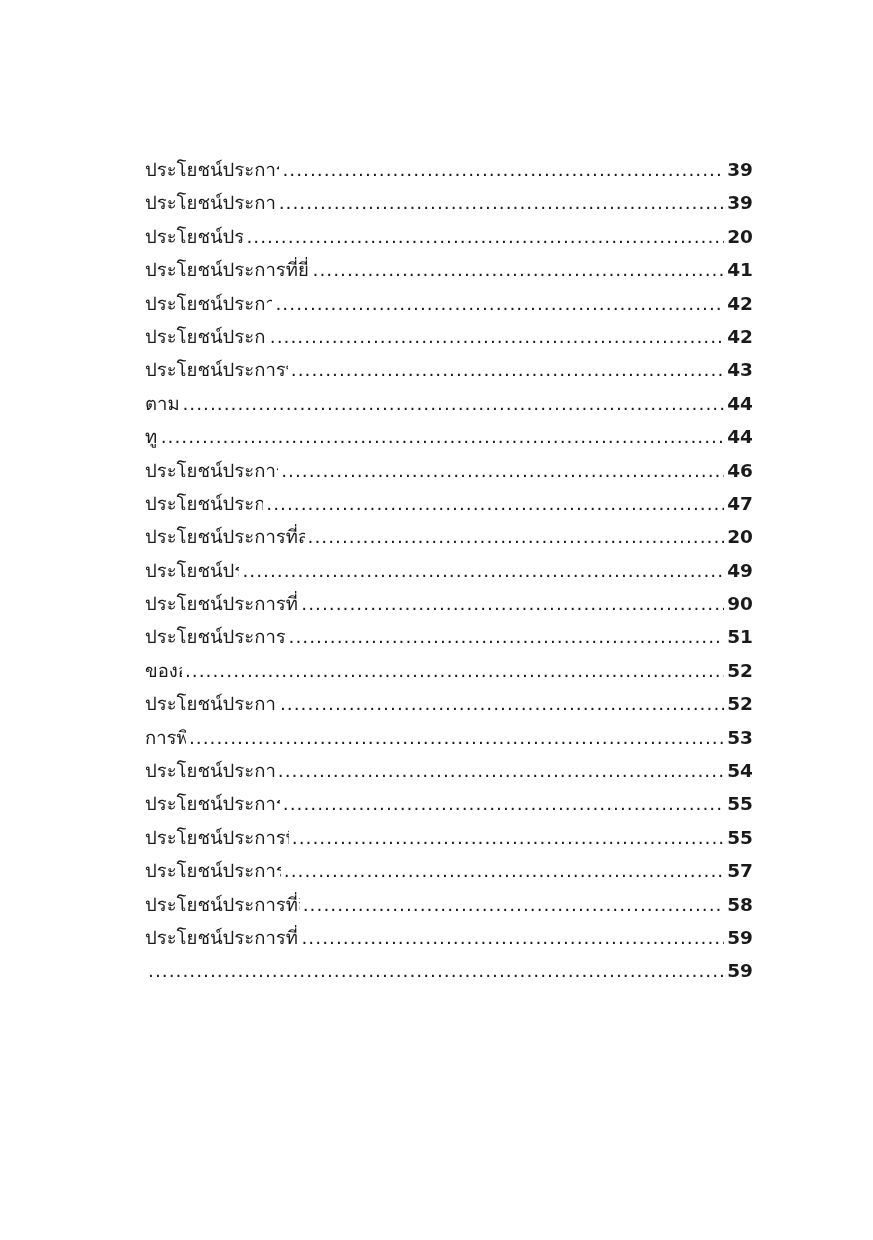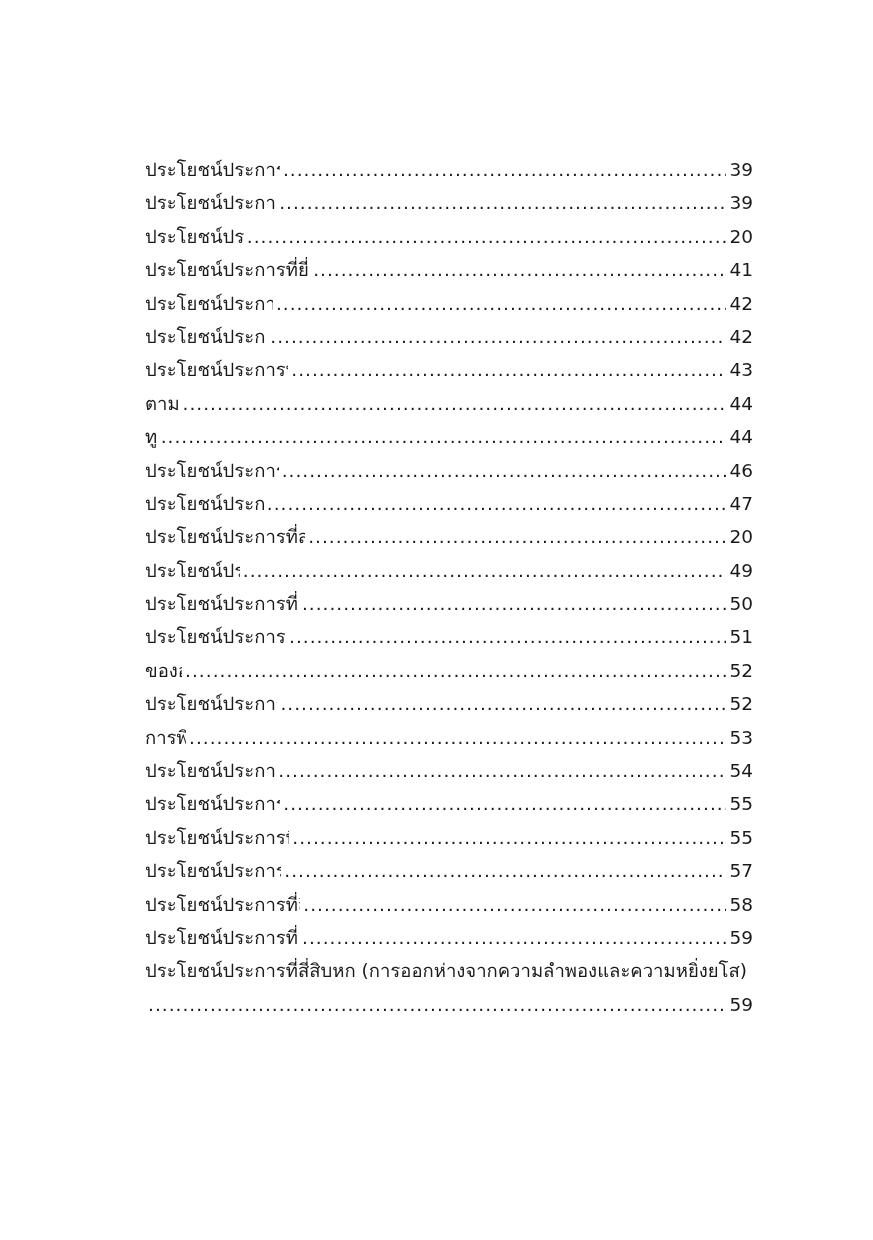--- a/index.html
+++ b/index.html
@@ -45,20 +45,21 @@
     letter-spacing: 1px;
     color: #1a1a1a;
     min-width: 10px;
   }
   .dots::before {
     content: "............................................................................................................................................................................................................";
   }
   .page {
     flex: 0 0 auto;
     text-align: right;
+    font-weight: bold;
   }
   .wrapline {
     white-space: nowrap;
     overflow: hidden;
     height: 33.4px;
   }
 </style>
 </head>
 <body>
 
@@ -165,21 +166,21 @@
       <span class="title">ประโยชน์ประการที่สามสิบสี่ (ชิรก์)</span>
       <span class="dots"></span>
       <span class="page">49</span>
     </div>
   </div>
 
   <div class="entry">
     <div class="line">
       <span class="title">ประโยชน์ประการที่สามสิบห้า (การกลับไปยังอัลลอฮ์ของพวกเรา)</span>
       <span class="dots"></span>
-      <span class="page">50</span>
+      <span class="page">90</span>
     </div>
   </div>
 
   <div class="entry">
     <div class="line">
       <span class="title">ประโยชน์ประการที่สามสิบหก (อัลลอฮ์นั้นทรงรอบรู้ทุกสิ่ง)</span>
       <span class="dots"></span>
       <span class="page">51</span>
     </div>
   </div>
@@ -250,20 +251,19 @@
 
   <div class="entry">
     <div class="line">
       <span class="title">ประโยชน์ประการที่สี่สิบห้า (เจตจำนงและความตั้งใจที่แข็งแกร่ง)</span>
       <span class="dots"></span>
       <span class="page">59</span>
     </div>
   </div>
 
   <div class="entry">
-    <div class="wrapline">ประโยชน์ประการที่สี่สิบหก (การออกห่างจากความลำพองและความหยิ่งยโส)</div>
     <div class="line">
       <span class="title"></span>
       <span class="dots"></span>
       <span class="page">59</span>
     </div>
   </div>
 </div>
 
 </body></html>

